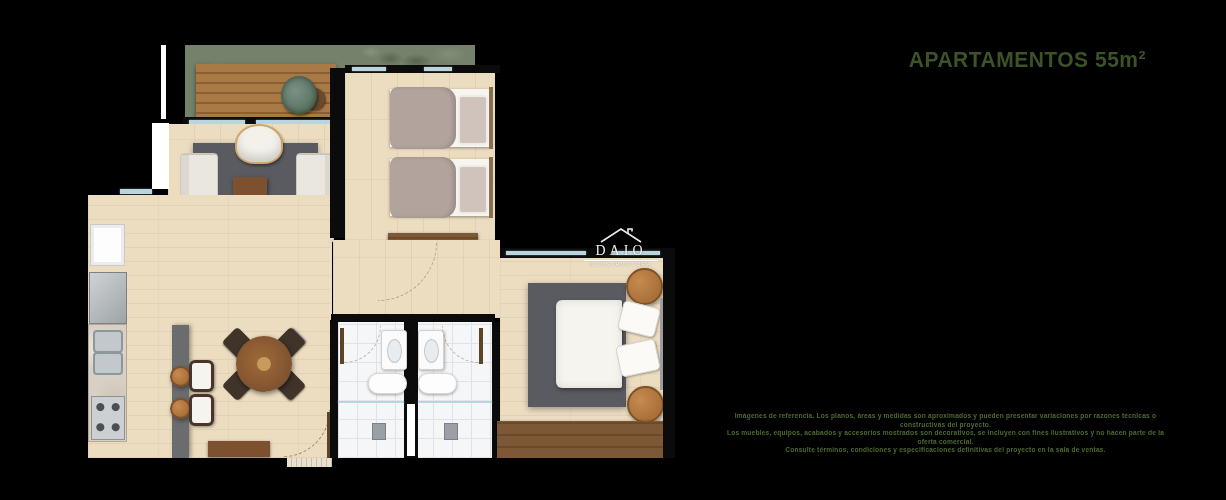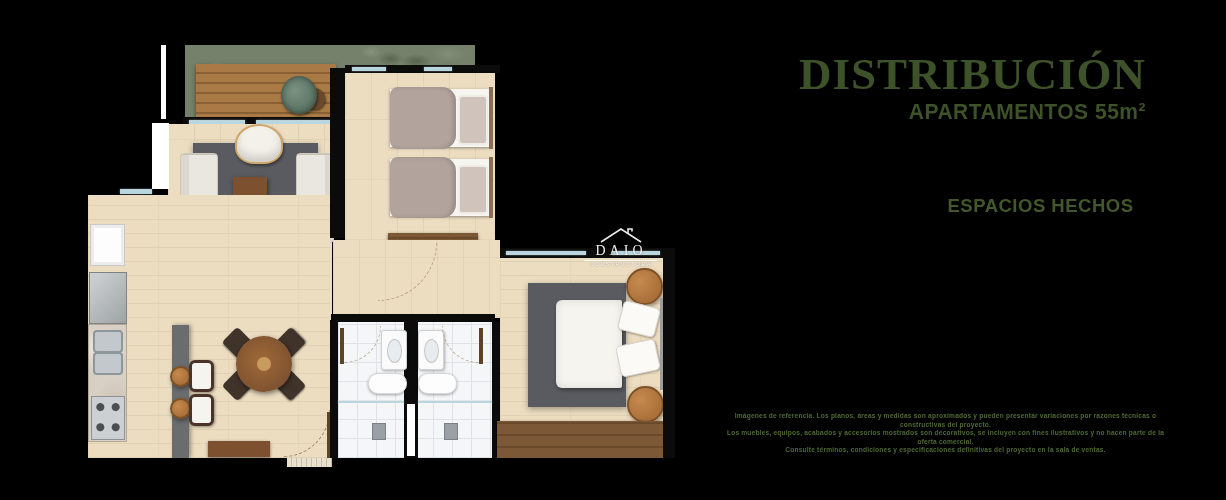--- a/index.html
+++ b/index.html
@@ -209,25 +209,23 @@
 <div class="abs wm" style="left:584px;top:226px;width:74px;">
   <svg width="44" height="17" viewBox="0 0 44 17" style="display:block;margin:0 auto;">
     <path d="M2 16 L22 3 L42 16" fill="none" stroke="#ffffff" stroke-width="1.6"></path>
     <path d="M29 8 L29 3 L33 3 L33 5.5" fill="none" stroke="#ffffff" stroke-width="1.6"></path>
   </svg>
   <div class="wm-brand">DAIO</div>
   <div class="wm-sub">CONSTRUCTORA</div>
 </div>
 
 <div class="abs" style="right:80px;top:48px;text-align:right;">
-  <div class="title">DISTRIBUCIÓN</div>
   <div class="subtitle">APARTAMENTOS 55m²</div>
 </div>
 
 <div class="abs tagline" style="left:938px;top:195px;width:205px;">
-  <div>ESPACIOS HECHOS</div>
 </div>
 
 <div class="abs disclaimer" style="left:718px;top:412px;width:455px;">
   <div>Imágenes de referencia. Los planos, áreas y medidas son aproximados y pueden presentar variaciones por razones técnicas o constructivas del proyecto.</div>
   <div>Los muebles, equipos, acabados y accesorios mostrados son decorativos, se incluyen con fines ilustrativos y no hacen parte de la oferta comercial.</div>
   <div>Consulte términos, condiciones y especificaciones definitivas del proyecto en la sala de ventas.</div>
 </div>
 
 </body></html>

